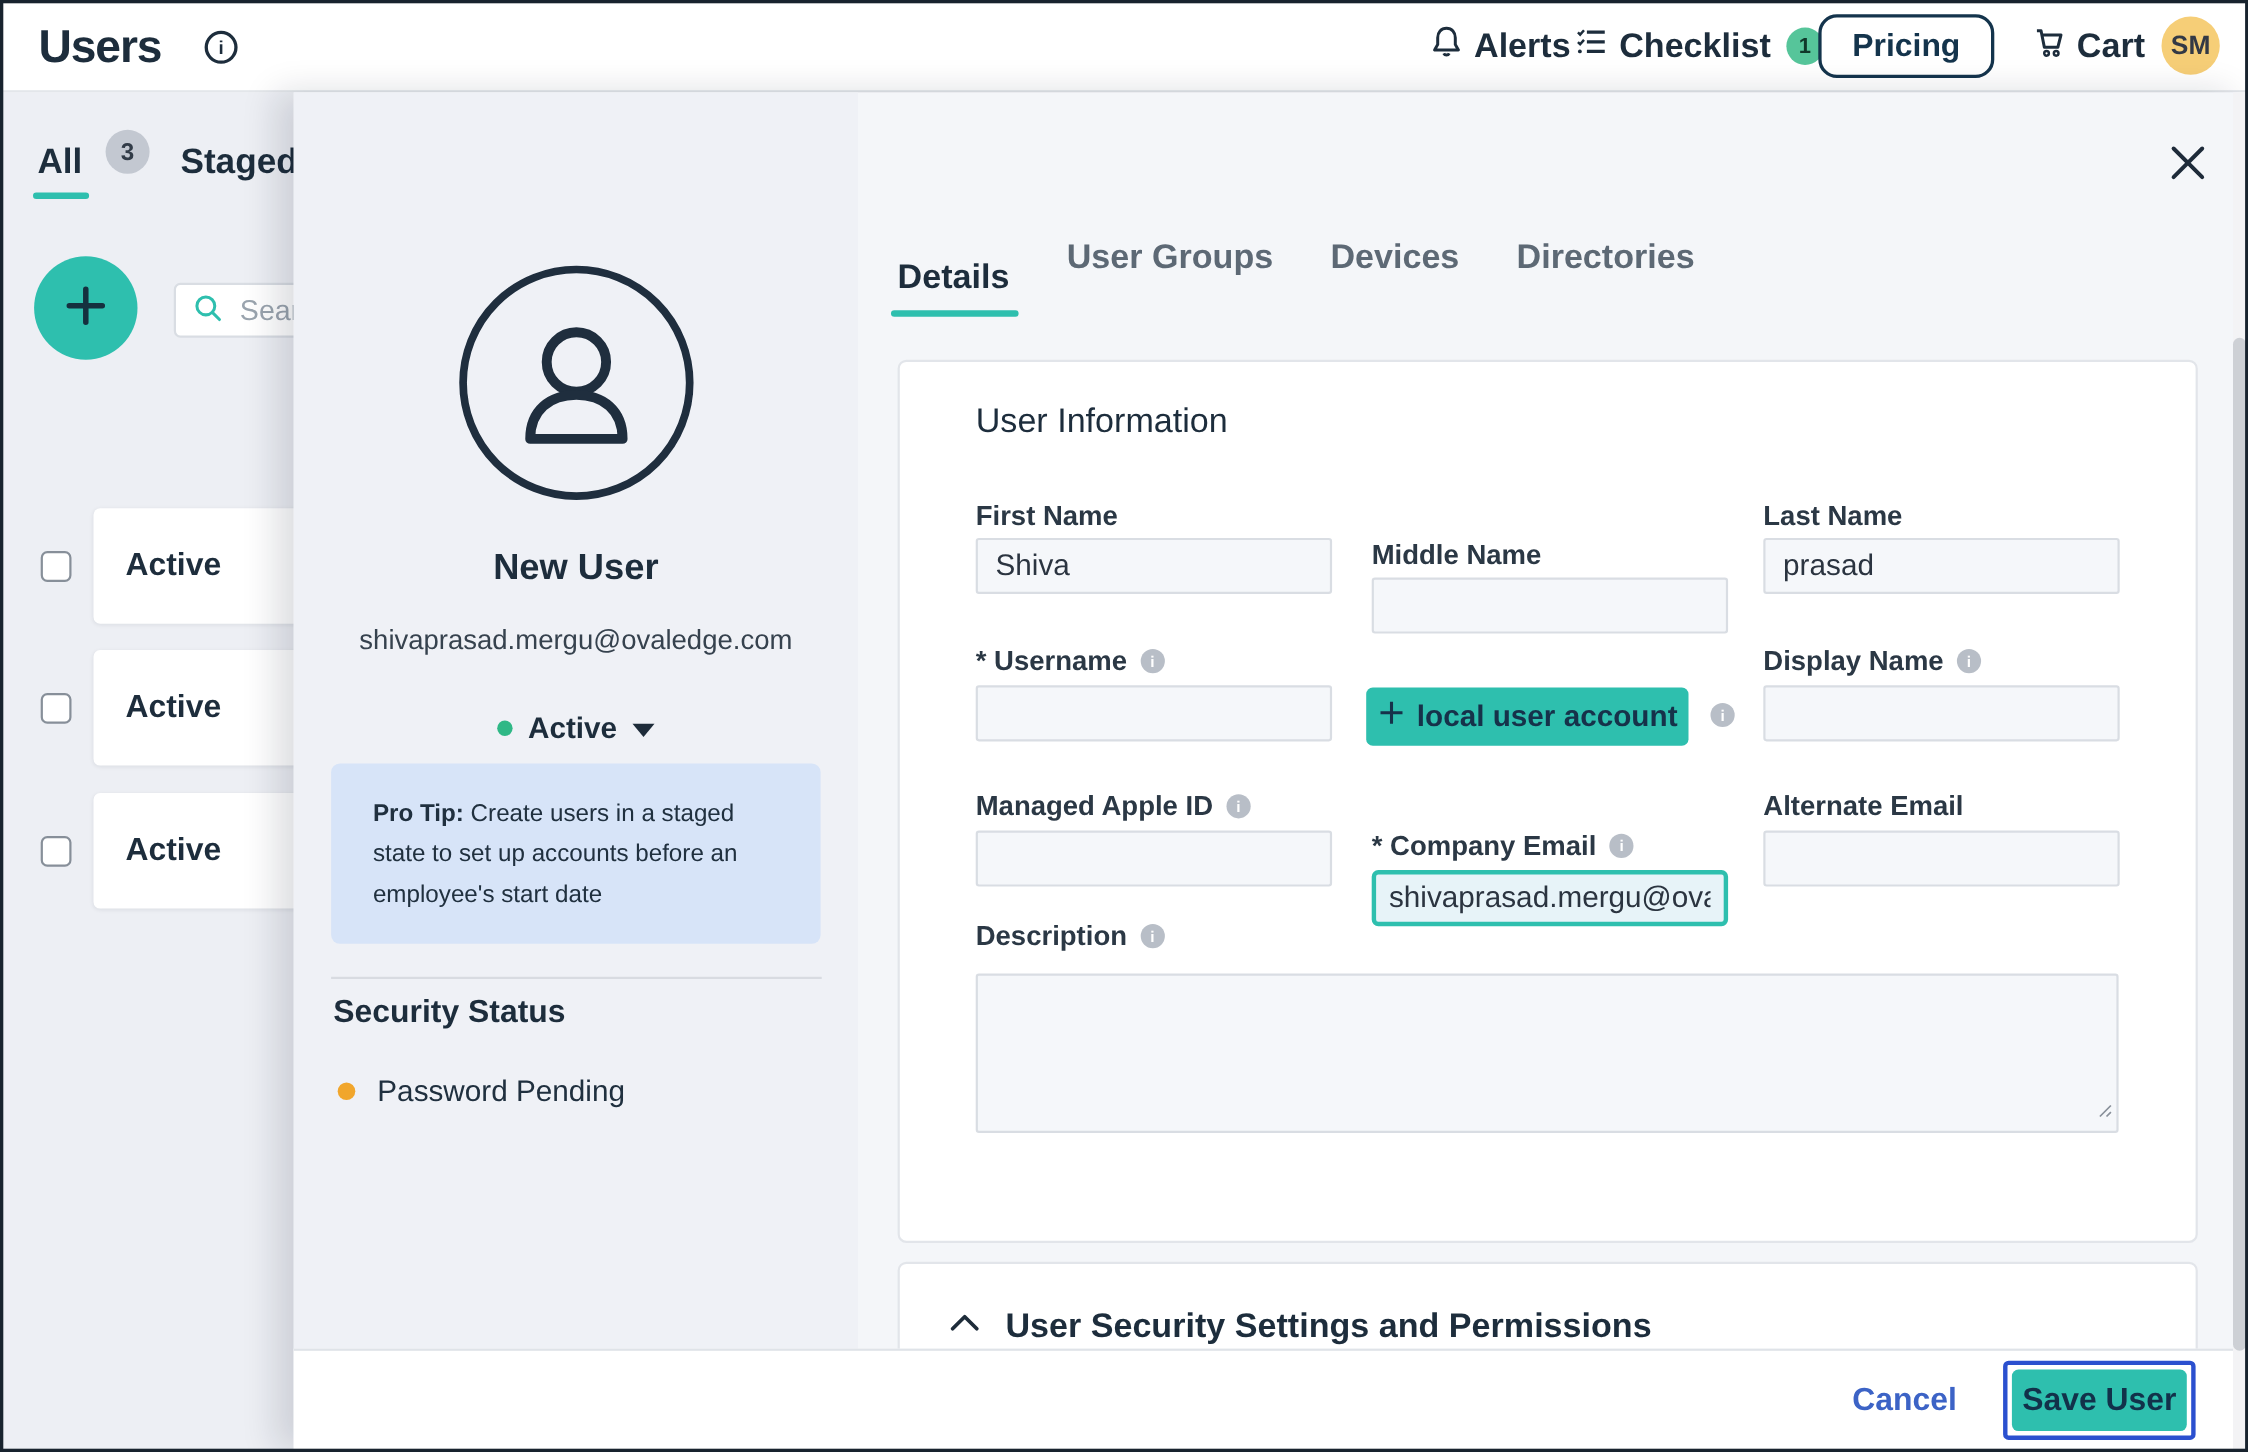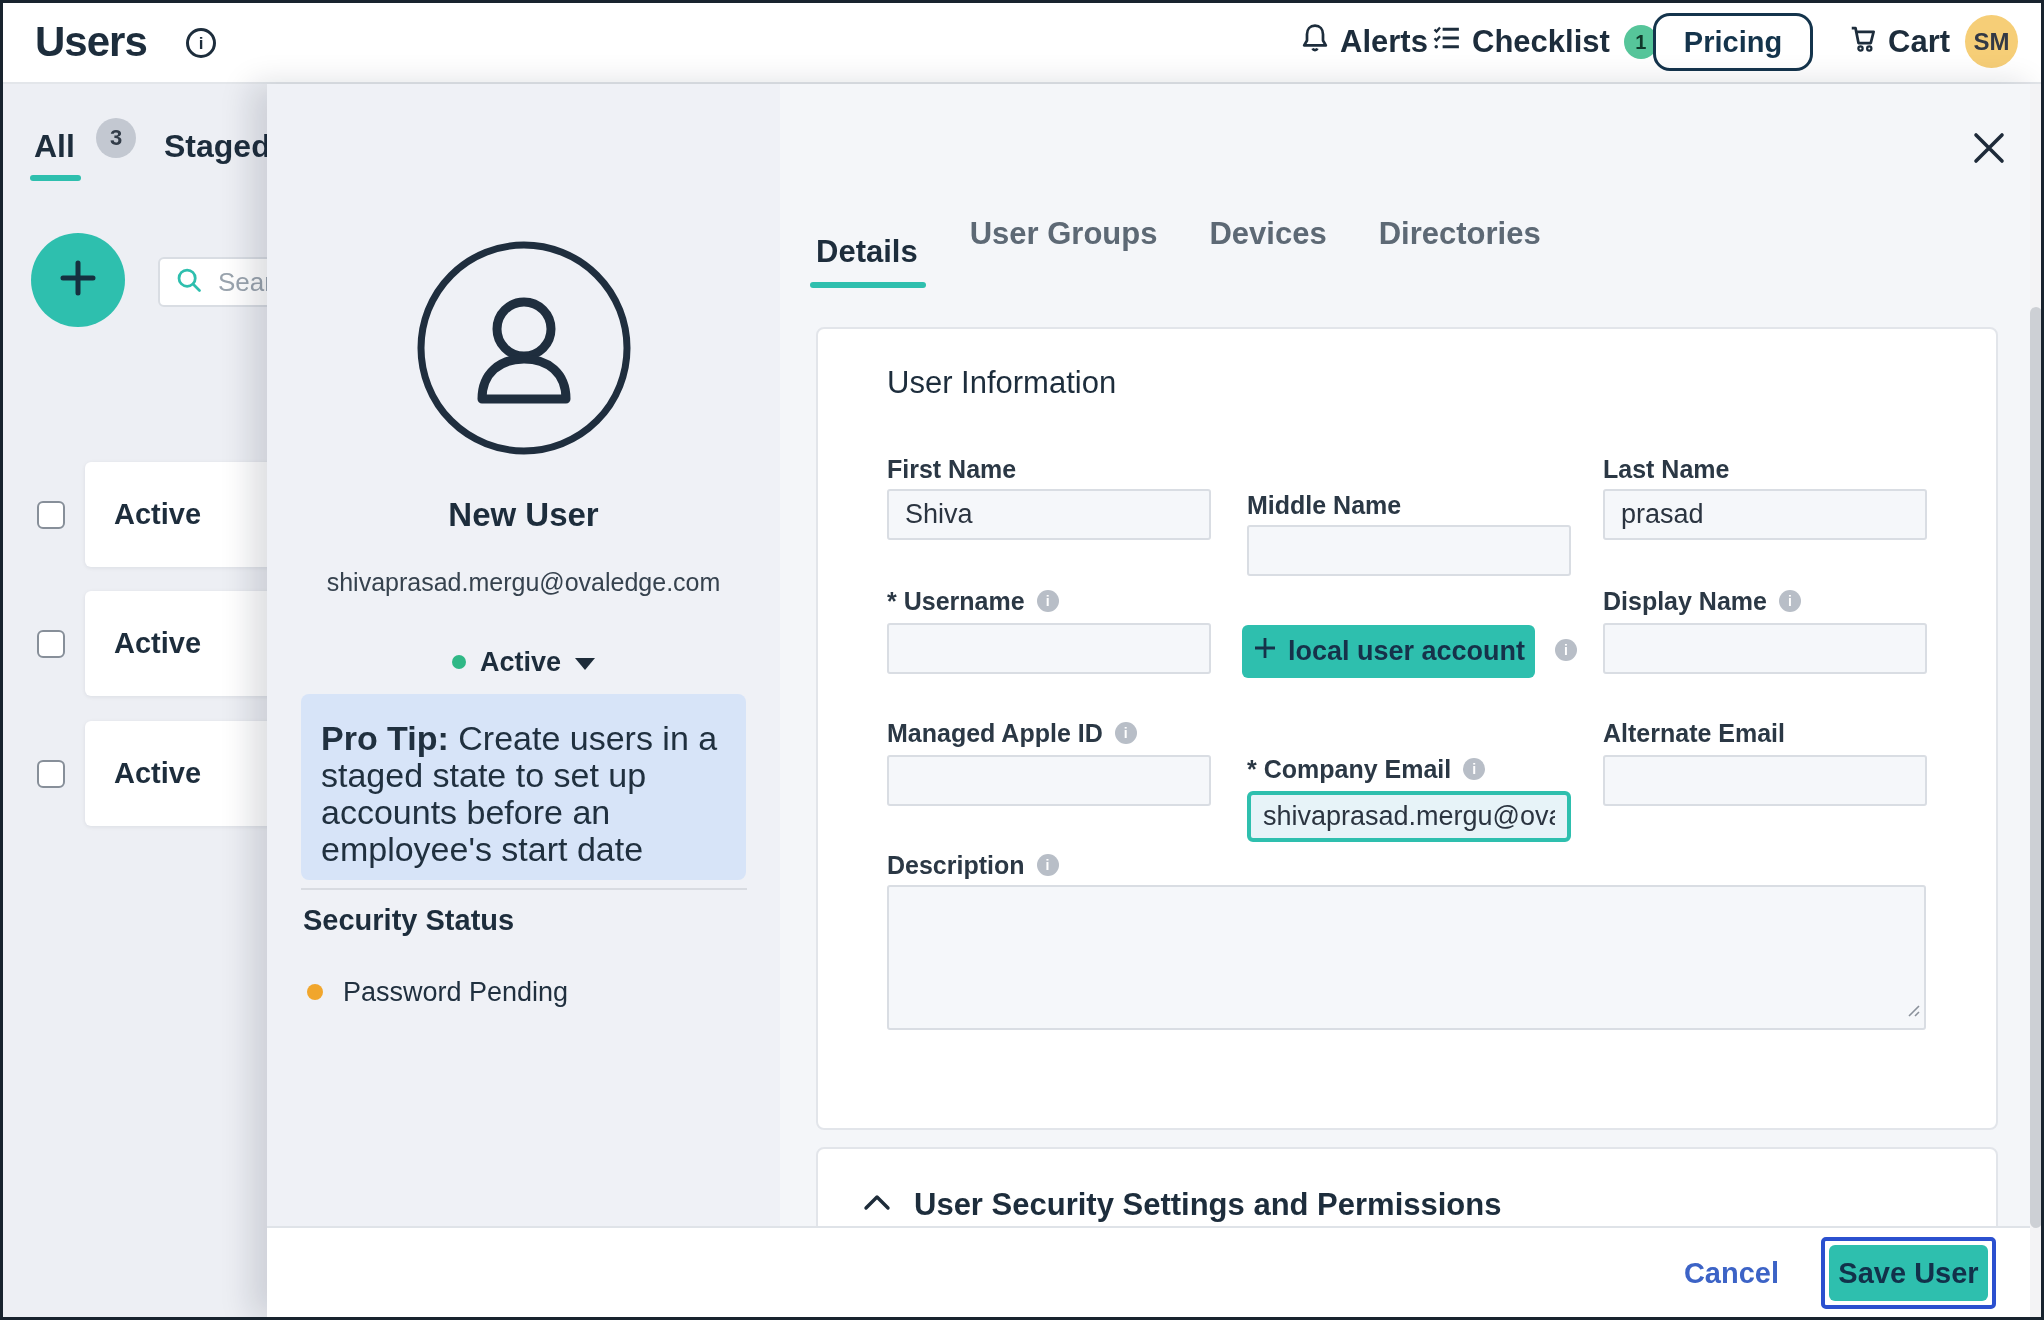--- a/index.html
+++ b/index.html
@@ -71,22 +71,22 @@
   .profile-name{position:absolute; left:0; top:412px; width:513px; text-align:center; font-size:33px; font-weight:700;}
   .profile-email{position:absolute; left:0; top:484px; width:513px; text-align:center; font-size:25px; color:#36424e;}
   .status-row{position:absolute; left:0; top:560px; width:513px; height:36px; display:flex;
     align-items:center; justify-content:center; gap:14px;}
   .dot{width:14px; height:14px; border-radius:50%; flex:none;}
   .dot-green{background:var(--green);}
   .dot-amber{background:var(--amber); width:16px; height:16px;}
   .status-label{font-size:27px; font-weight:700;}
   .caret-down{width:0;height:0;border-left:10px solid transparent;border-right:10px solid transparent;
     border-top:12px solid #1e2c3a; margin-top:4px;}
-  .protip{position:absolute; left:34px; top:610px; width:445px; height:186px; background:var(--protip);
-    border-radius:8px; padding:26px 20px; font-size:34px; line-height:37px; color:#20303f;}
+  .protip{position:absolute; left:34px; top:610px; width:445px; height:164px; background:var(--protip);
+    border-radius:8px; padding:26px 38px; font-size:22px; line-height:37px; color:#20303f;}
   .divider{position:absolute; left:34px; top:804px; width:446px; height:2px; background:#d8dbe1;}
   .sec-title{position:absolute; left:36px; top:820px; font-size:29px; font-weight:700;}
   .pwd-row{position:absolute; left:40px; top:890px; height:36px; display:flex; align-items:center; gap:20px;
     font-size:27px; color:#20303f;}
   .close-x{position:absolute; left:1700px; top:42px; width:44px; height:44px; display:flex;
     align-items:center; justify-content:center; cursor:pointer;}
 
   .mtabs{position:absolute; left:549px; top:132px; display:flex; gap:52px;}
   .mtab{font-size:31px; font-weight:700; color:var(--gray-text); position:relative; padding-bottom:18px;}
   .mtab.active{color:var(--navy);margin-top:18px;}
@@ -106,21 +106,21 @@
     padding:0 16px; font-family:"Liberation Sans",sans-serif; outline:none;}
   .col1{left:69px;} .col2{left:429px;margin-top:36px;} .col3{left:785px;}
   .lr1{top:125px;} .ir1{top:160px;}
   .lr2{top:257px;} .ir2{top:294px;}
   .lr3{top:389px;} .ir3{top:426px;}
   .f-input.focus-teal{border:4px solid var(--teal); background:#e7f3f8; border-radius:6px; padding:0 12px;}
   .local-btn{position:absolute; left:424px; top:296px; width:293px; height:53px; background:var(--teal);
     border:none; border-radius:6px; font-size:27px; font-weight:700; color:#16324a;
     display:flex; align-items:center; justify-content:center; gap:10px; font-family:"Liberation Sans",sans-serif;}
   .btn-info{position:absolute; left:737px; top:310px;}
-  .desc-label{top:521px;}
+  .desc-label{top:507px;}
   .desc-wrap{position:absolute; left:69px; top:556px; width:1039px; height:145px;}
   .desc-wrap textarea{width:100%; height:100%; background:var(--input-bg); border:2px solid var(--input-border);
     border-radius:3px; resize:none; font-family:"Liberation Sans",sans-serif; font-size:25px; padding:12px 16px; outline:none;}
   .resize-grip{position:absolute; right:5px; bottom:8px; pointer-events:none;}
 
   .sec-head{display:flex; align-items:center; gap:22px; margin:38px 0 0 44px;}
   .sec-head-title{font-size:31px; font-weight:700;}
 
   .mfooter{position:absolute; left:0; top:1142px; width:1775px; height:92px; background:#fff;
     border-top:2px solid #dfe3e8; display:flex; align-items:center; justify-content:flex-end;

